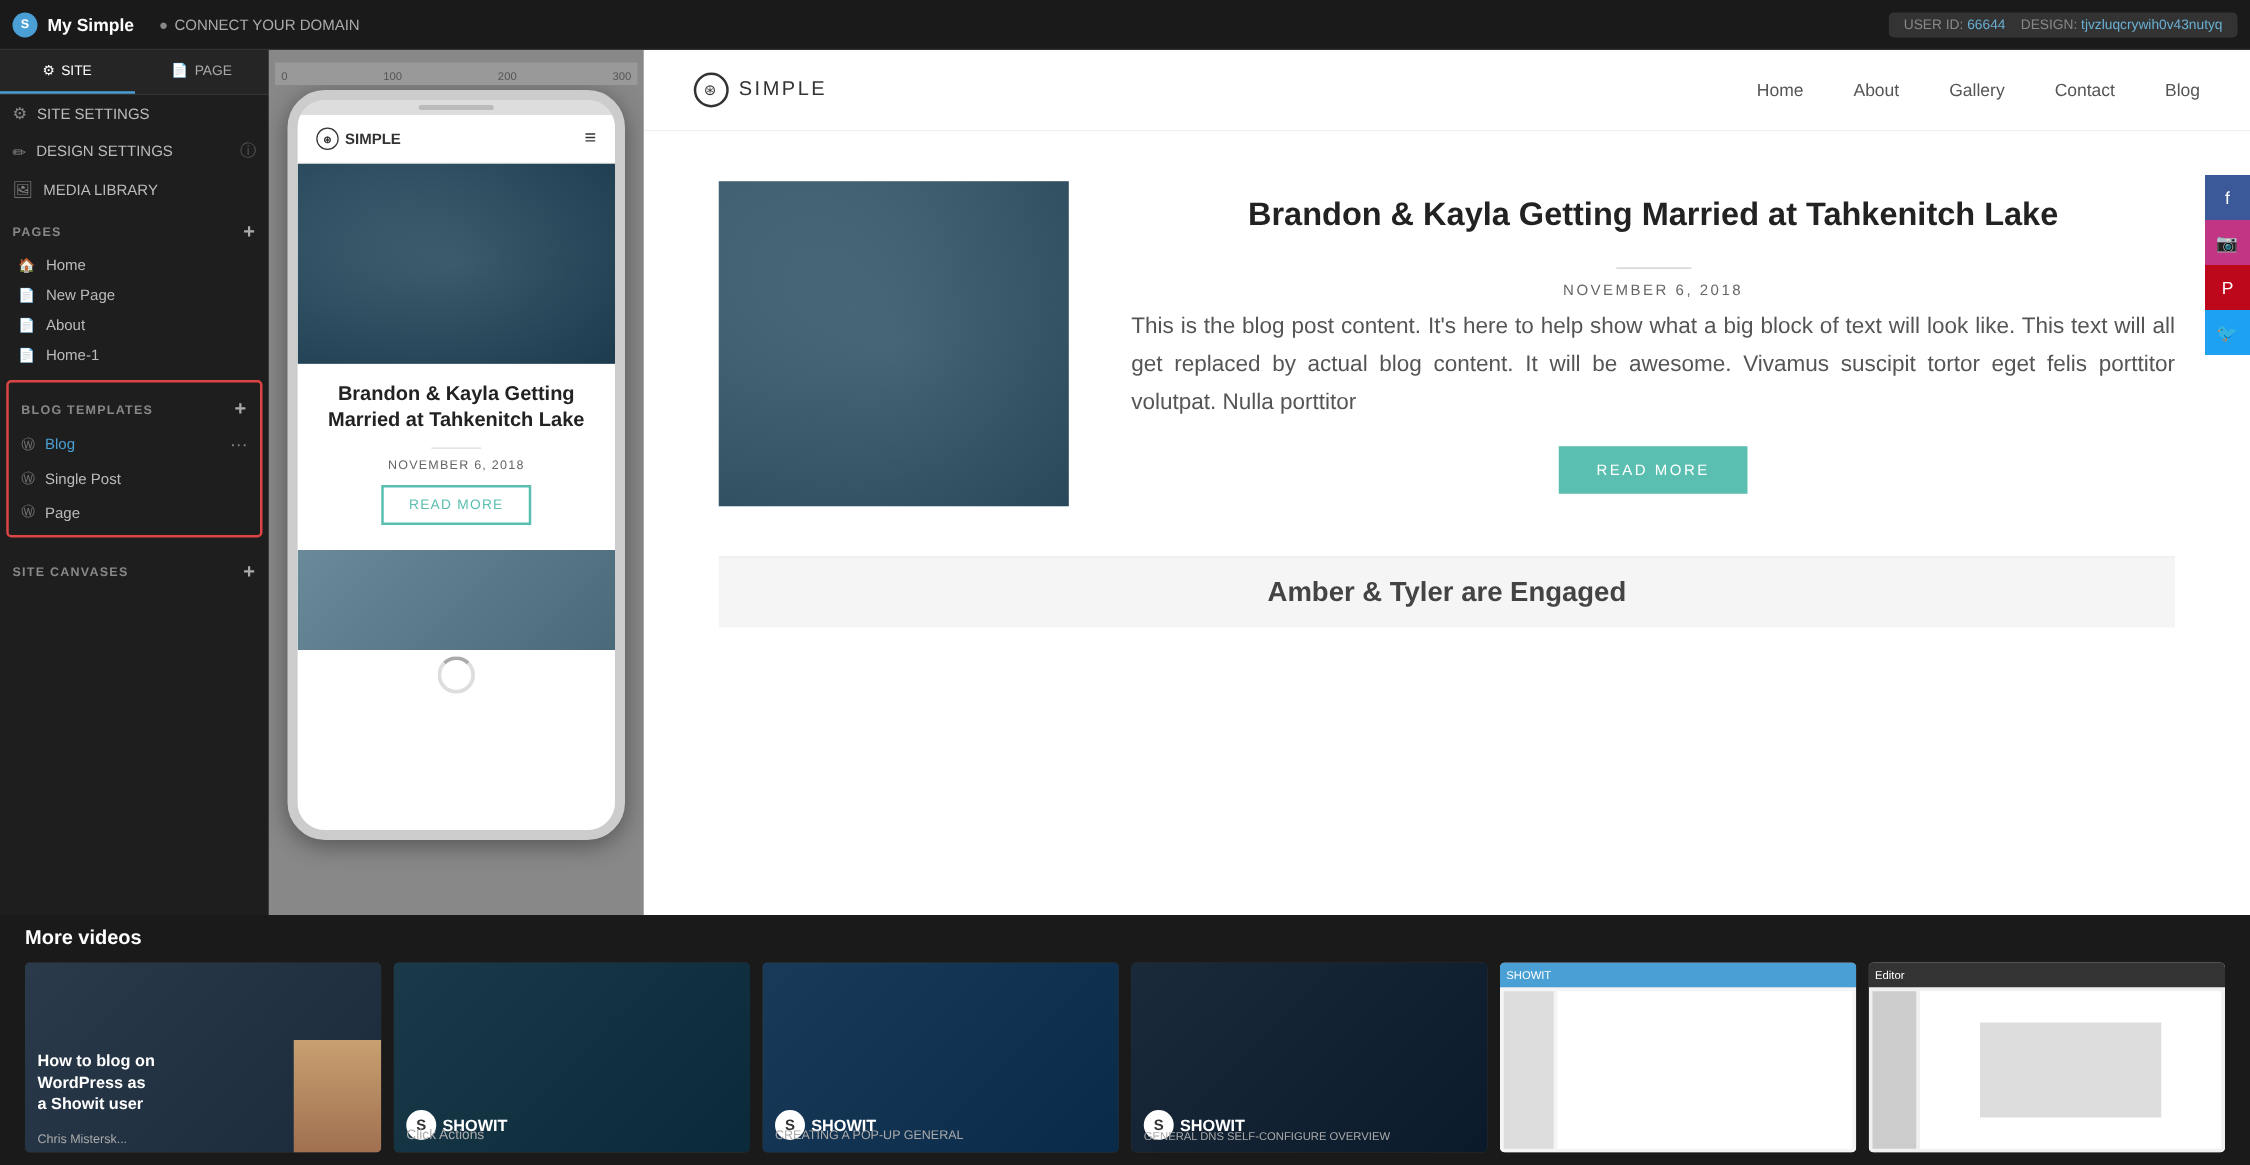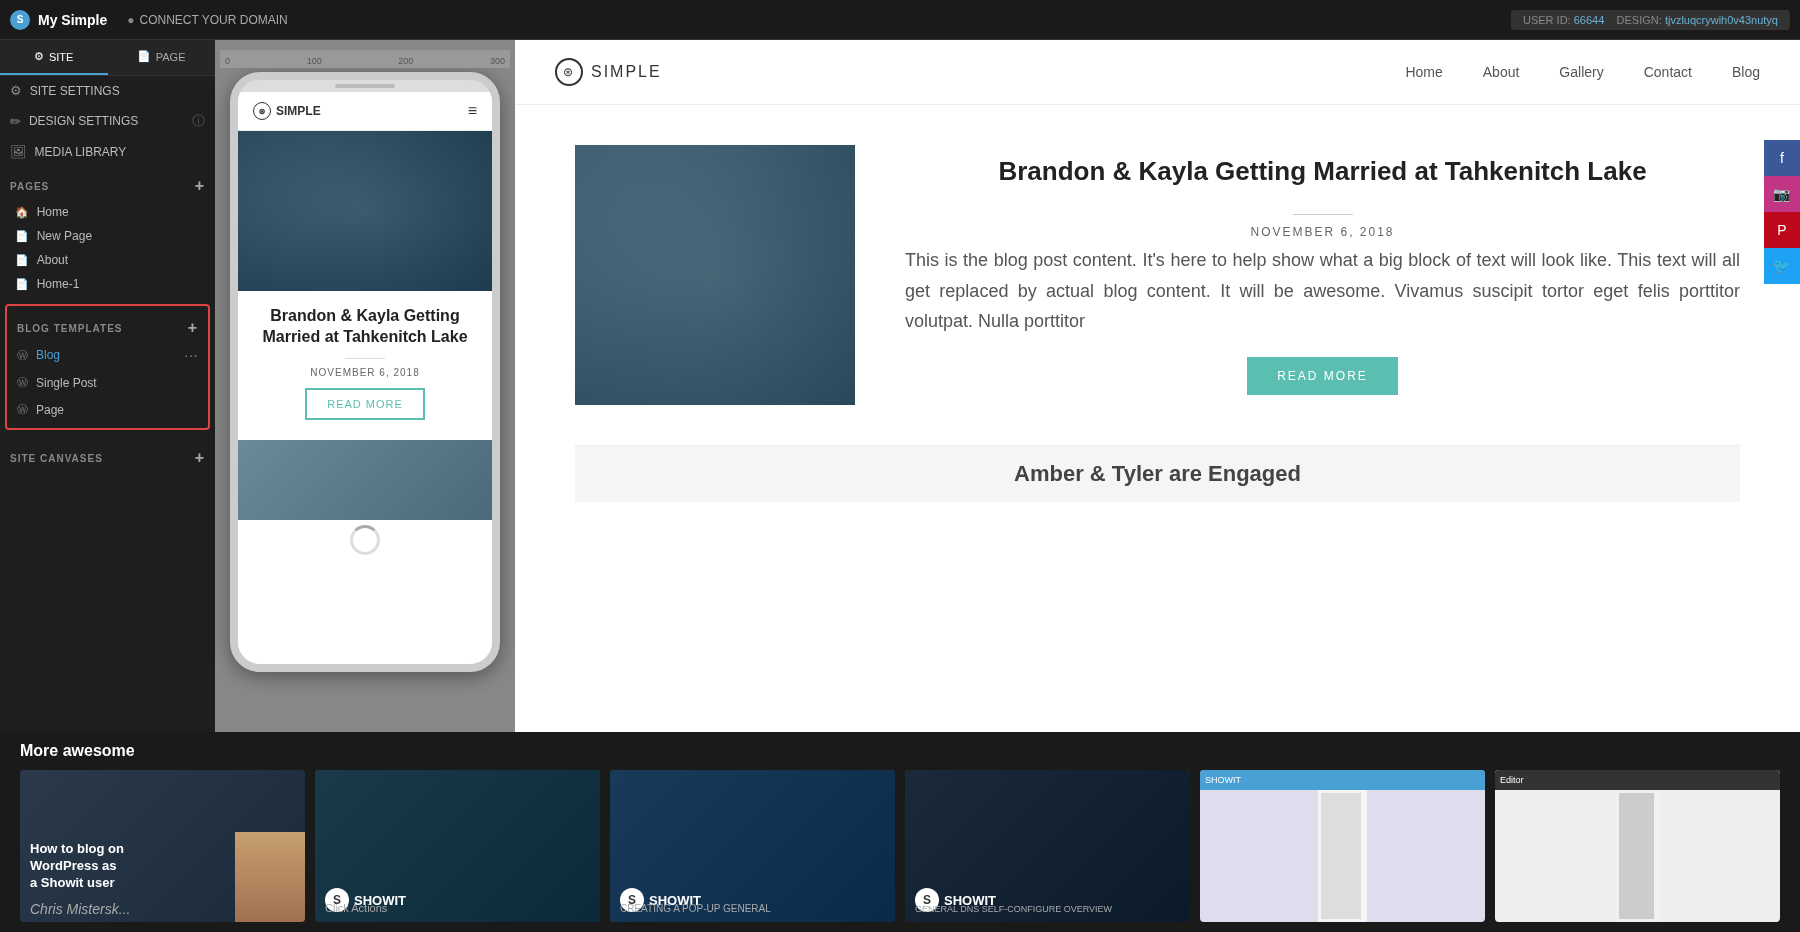--- a/index.html
+++ b/index.html
@@ -495,21 +495,21 @@
     .video-thumb {
       flex: 1;
       background: #333;
       border-radius: 4px;
       overflow: hidden;
       display: flex;
       flex-direction: column;
     }
     .video-thumb-img {
       flex: 1;
-      display: flex; align-items: center; justify-content: center;
+      display: flex; justify-content: center;
       font-size: 11px;
       color: #aaa;
       position: relative;
     }
     .video-thumb-img.teal { background: linear-gradient(135deg, #1a3a4a, #0a2a3a); }
     .video-thumb-img.light { background: #ddd; }
 
     .showit-logo {
       position: absolute;
       bottom: 10px;
@@ -721,28 +721,28 @@
         <div class="social-btn instagram">📷</div>
         <div class="social-btn pinterest">P</div>
         <div class="social-btn twitter">🐦</div>
       </div>
     </div>
 
   </div>
 </div>
 
 <div class="bottom-section">
-  <div class="more-videos-label">More awesome</div>
+  <div class="more-videos-label">More videos</div>
   <div class="video-thumbnails">
 
     <div class="video-thumb">
       <div class="video-thumb-img" style="background: linear-gradient(135deg, #2a3a4a, #1a2a3a); position:relative; overflow:hidden;">
         <div style="position:absolute;left:10px;bottom:30px;font-size:13px;font-weight:bold;color:#fff;line-height:1.3;z-index:2;">How to blog on<br>WordPress as<br>a Showit user</div>
         <div style="position:absolute;right:0;bottom:0;width:70px;height:90px;background:linear-gradient(180deg,#c8a070,#a07050);z-index:1;"></div>
-        <div style="position:absolute;bottom:5px;left:10px;z-index:3;font-size:14px;color:#aaa;font-style:italic;">Chris Mistersk...</div>
+        <div style="position:absolute;bottom:5px;left:10px;z-index:3;font-size:10px;color:#aaa;">Chris Mistersk...</div>
       </div>
     </div>
 
     <div class="video-thumb">
       <div class="video-thumb-img teal" style="position:relative;overflow:hidden;">
         <div class="showit-logo">
           <div class="showit-s">S</div>
           <span style="font-size:13px;">SHOWIT</span>
         </div>
         <div style="position:absolute;bottom:8px;left:10px;font-size:11px;color:#aaa;">Click Actions</div>

